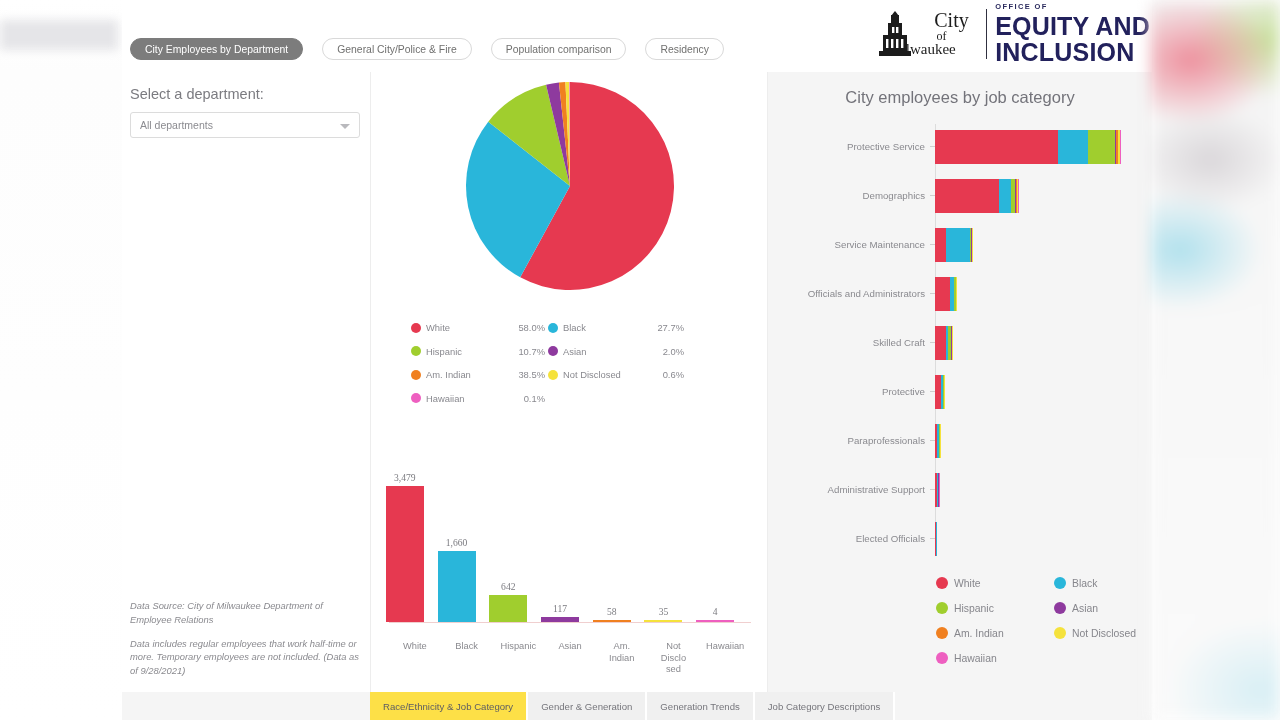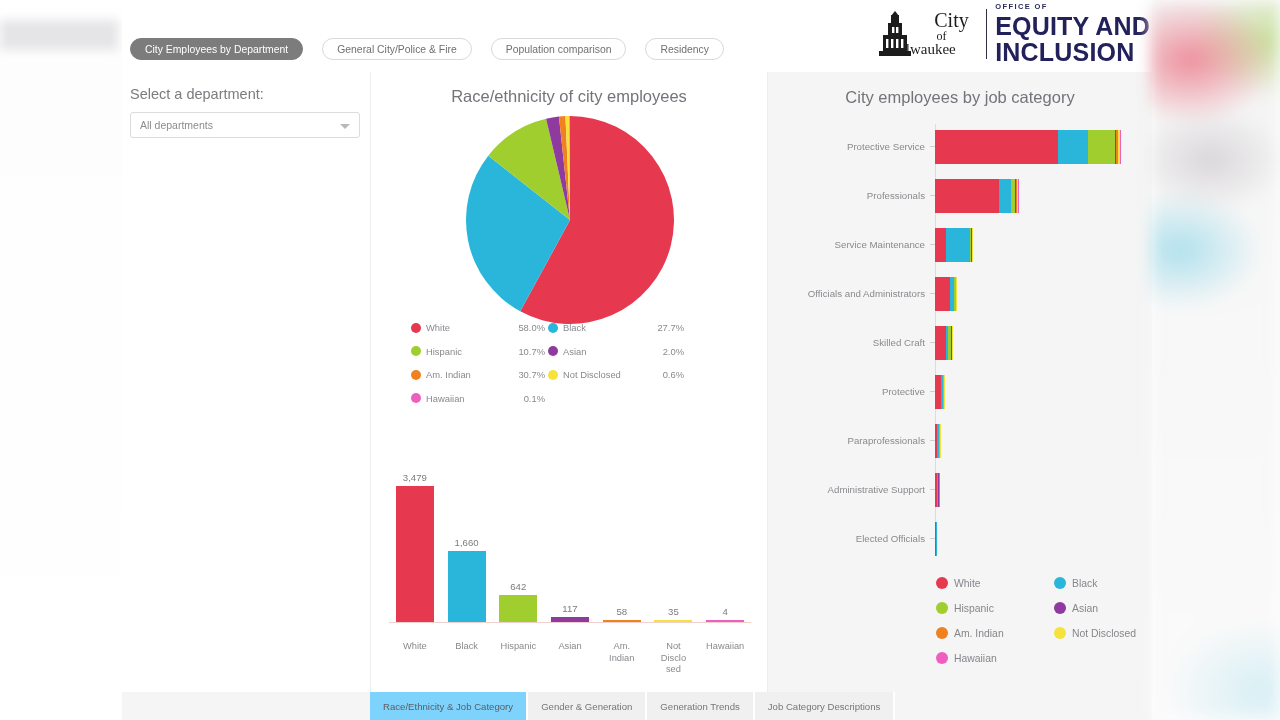--- a/index.html
+++ b/index.html
@@ -96,22 +96,22 @@
     position: absolute; left: 40px; top: 250px; width: 320px;
     display: grid; grid-template-columns: 12px 72px 44px 12px 78px 40px;
     row-gap: 12.5px; column-gap: 3px; align-items: center;
   }
   .dot { width: 10px; height: 10px; border-radius: 50%; }
   .lg-name { font-size: 9.4px; color: #89898f; }
   .lg-val  { font-size: 9.4px; color: #89898f; text-align: right; }
 
   
   .bar-chart { position: absolute; left: 0; top: 392px; width: 398px; height: 220px; }
-  .bars { position: absolute; left: 18px; bottom: 62px; width: 362px; height: 150px;
-          display: flex; align-items: flex-end; }
+  .bars { position: absolute; left: 8px; bottom: 62px; width: 362px; height: 150px;
+          display: flex; align-items: flex-end; font-family: Liberation Serif, serif; }
   .bcol { flex: 1; display: flex; flex-direction: column; align-items: center; justify-content: flex-end; height: 100%; }
   .bval { font-size: 9.6px; color: #7b7b80; margin-bottom: 3px; }
   .brect { width: 38px; }
   .baseline { position: absolute; left: 18px; bottom: 61px; width: 362px; height: 1px; background: #f0cfcf; }
   .blabels { position: absolute; left: 18px; bottom: 8px; width: 362px; display: flex; }
   .blab { flex: 1; text-align: center; font-size: 9.3px; color: #8a8a8f; line-height: 1.25; }
 
   
   .right-title { text-align: center; font-size: 16.5px; color: #73737a; padding-top: 16px; }
   .jc-rows { position: absolute; left: 0; top: 50px; width: 100%; }
@@ -132,21 +132,21 @@
   
   .tabbar {
     position: absolute; left: 0; bottom: 0; width: 1030px; height: 28px;
     background: #f5f5f5; display: flex; align-items: stretch; padding-left: 248px;
   }
   .tab {
     display: flex; align-items: center; padding: 0 13px;
     font-size: 9.6px; color: #76767c; background: #f0f0f0;
     border-right: 2px solid #ffffff; cursor: pointer; white-space: nowrap;
   }
-  .tab.active { background: #7dd3fc; color: #5d5d63; }
+  .tab.active { background: #fde047; color: #5d5d63; }
 </style>
 </head>
 <body>
 
 <div id="root">
 
   <div class="left-edge">
     <div class="smudge"></div>
   </div>
 
@@ -194,24 +194,27 @@
     </div>
 
     <div class="body-row">
 
       <div class="col-left">
         <div class="select-label">Select a department:</div>
         <div class="dept-select">
           <span class="val">All departments</span>
           <span class="caret"></span>
         </div>
+        <div class="footnotes">
+          <p>Data Source: City of Milwaukee Department of Employee Relations</p>
+          <p>Data includes regular employees that work half-time or more. Temporary employees are not included. (Data as of 9/28/2021)</p>
+        </div>
       </div>
 
       <div class="col-mid">
-        <div class="mid-title">Race/ethnicity of city employees</div>
 
         <div class="pie-wrap">
           <svg class="pie" id="pie-svg" width="212" height="212" viewBox="0 0 212 212">
               <path d="M 106 106 L 106 2 A 104 104 0 1 1 56.229739153632934 197.31769344045316 Z" fill="#e63950"></path>
               <path d="M 106 106 L 56.229739153632934 197.31769344045316 A 104 104 0 0 1 24.28411709909973 41.66871304158174 Z" fill="#29b6da"></path>
               <path d="M 106 106 L 24.28411709909973 41.66871304158174 A 104 104 0 0 1 82.06300404884715 4.79219286618995 Z" fill="#a0ce2e"></path>
               <path d="M 106 106 L 82.06300404884715 4.79219286618995 A 104 104 0 0 1 94.92347434512467 2.5915352622577217 Z" fill="#8e3a9e"></path>
               <path d="M 106 106 L 94.92347434512467 2.5915352622577217 A 104 104 0 0 1 101.43188086957757 2.100373977524498 Z" fill="#f08020"></path>
               <path d="M 106 106 L 101.43188086957757 2.100373977524498 A 104 104 0 0 1 105.34720581318251 2.0020487713836843 Z" fill="#f5e23c"></path>
               <path d="M 106 106 L 105.34720581318251 2.0020487713836843 A 104 104 0 0 1 105.99999999999999 2 Z" fill="#ee5fc0"></path>
@@ -226,21 +229,21 @@
             <span class="lg-name">Black</span>
             <span class="lg-val">27.7%</span>
             <span class="dot" style="background: rgb(160, 206, 46);"></span>
             <span class="lg-name">Hispanic</span>
             <span class="lg-val">10.7%</span>
             <span class="dot" style="background: rgb(142, 58, 158);"></span>
             <span class="lg-name">Asian</span>
             <span class="lg-val">2.0%</span>
             <span class="dot" style="background: rgb(240, 128, 32);"></span>
             <span class="lg-name">Am. Indian</span>
-            <span class="lg-val">30.7%</span>
+            <span class="lg-val">38.5%</span>
             <span class="dot" style="background: rgb(245, 226, 60);"></span>
             <span class="lg-name">Not Disclosed</span>
             <span class="lg-val">0.6%</span>
             <span class="dot" style="background: rgb(238, 95, 192);"></span>
             <span class="lg-name">Hawaiian</span>
             <span class="lg-val">0.1%</span>
             <span></span>
             <span></span>
             <span></span>
           </div>
@@ -300,21 +303,21 @@
                 <div class="jc-seg" style="width: 66.7345%; background: rgb(230, 57, 80);"></div>
                 <div class="jc-seg" style="width: 16.175%; background: rgb(41, 182, 218);"></div>
                 <div class="jc-seg" style="width: 14.1404%; background: rgb(160, 206, 46);"></div>
                 <div class="jc-seg" style="width: 1.01729%; background: rgb(142, 58, 158);"></div>
                 <div class="jc-seg" style="width: 1.11902%; background: rgb(240, 128, 32);"></div>
                 <div class="jc-seg" style="width: 0.712106%; background: rgb(245, 226, 60);"></div>
                 <div class="jc-seg" style="width: 0.101729%; background: rgb(238, 95, 192);"></div>
               </div>
             </div>
             <div class="jc-row">
-              <div class="jc-label">Professionals</div>
+              <div class="jc-label">Demographics</div>
               <div class="jc-tick"></div>
               <div class="jc-bar" style="width: 82.7136px;">
                 <div class="jc-seg" style="width: 77.3606%; background: rgb(230, 57, 80);"></div>
                 <div class="jc-seg" style="width: 14.2207%; background: rgb(41, 182, 218);"></div>
                 <div class="jc-seg" style="width: 5.00569%; background: rgb(160, 206, 46);"></div>
                 <div class="jc-seg" style="width: 1.36519%; background: rgb(142, 58, 158);"></div>
                 <div class="jc-seg" style="width: 0.796359%; background: rgb(240, 128, 32);"></div>
                 <div class="jc-seg" style="width: 1.13766%; background: rgb(245, 226, 60);"></div>
                 <div class="jc-seg" style="width: 0.113766%; background: rgb(238, 95, 192);"></div>
               </div>

